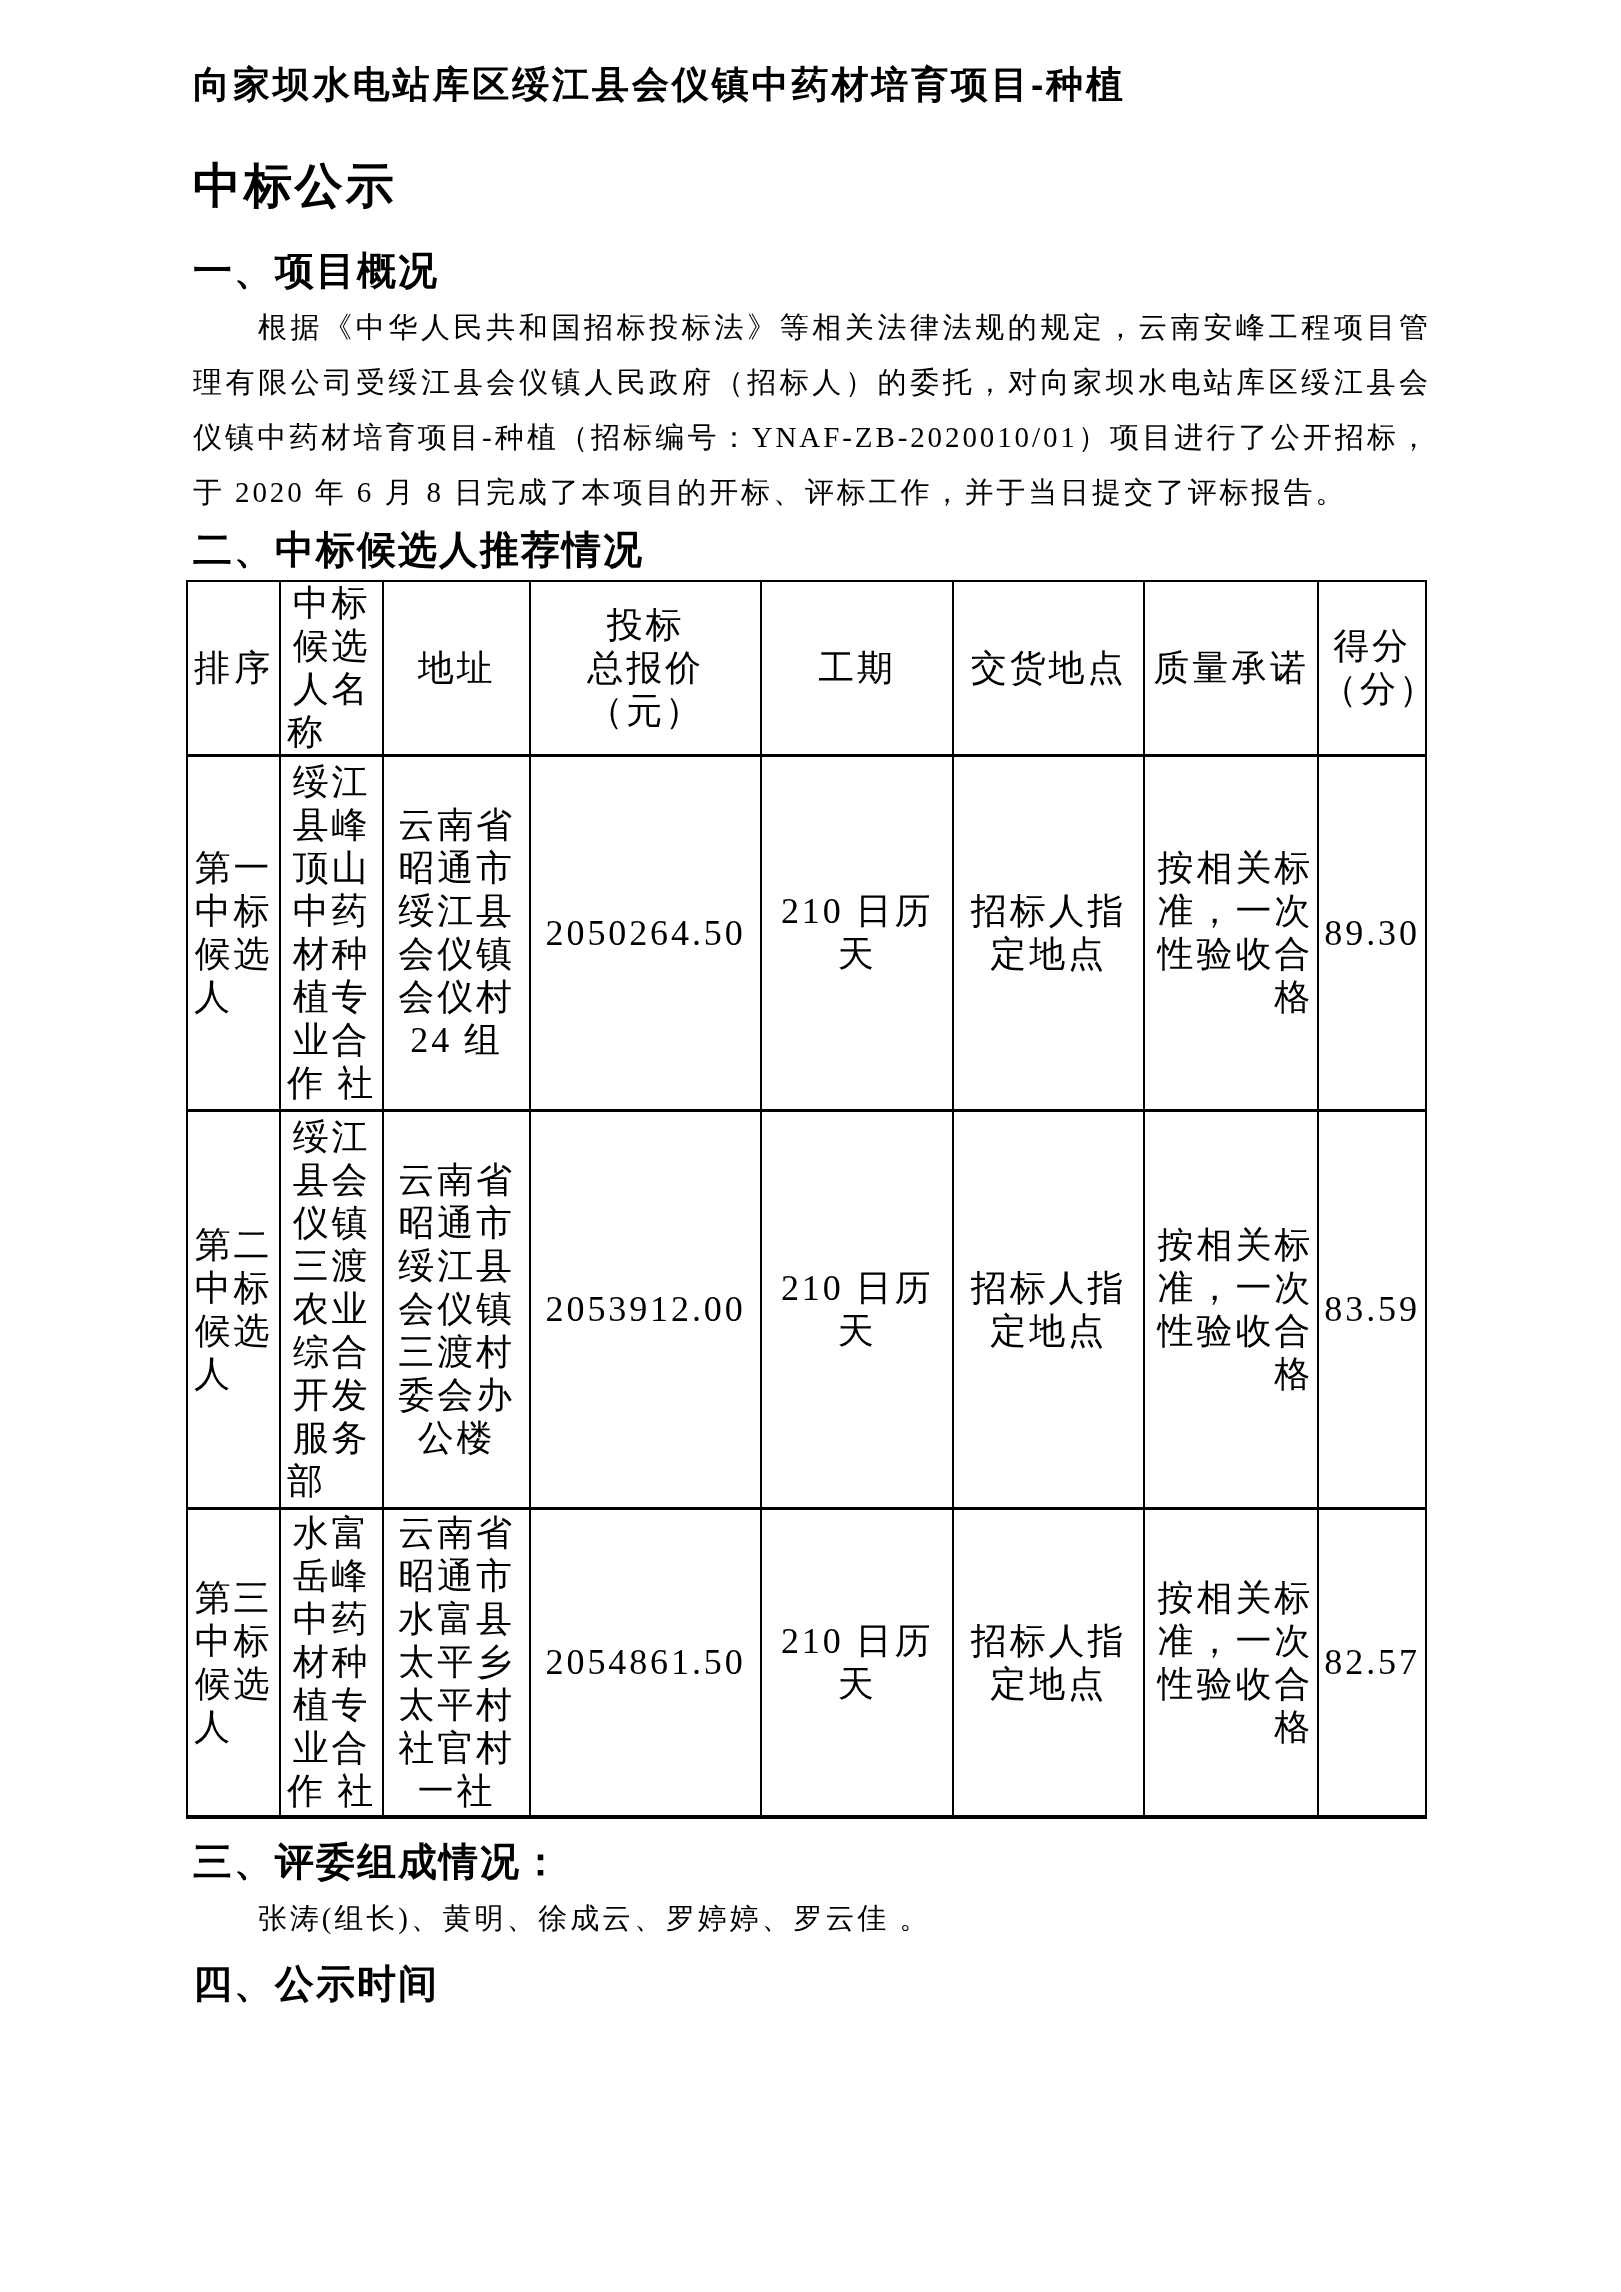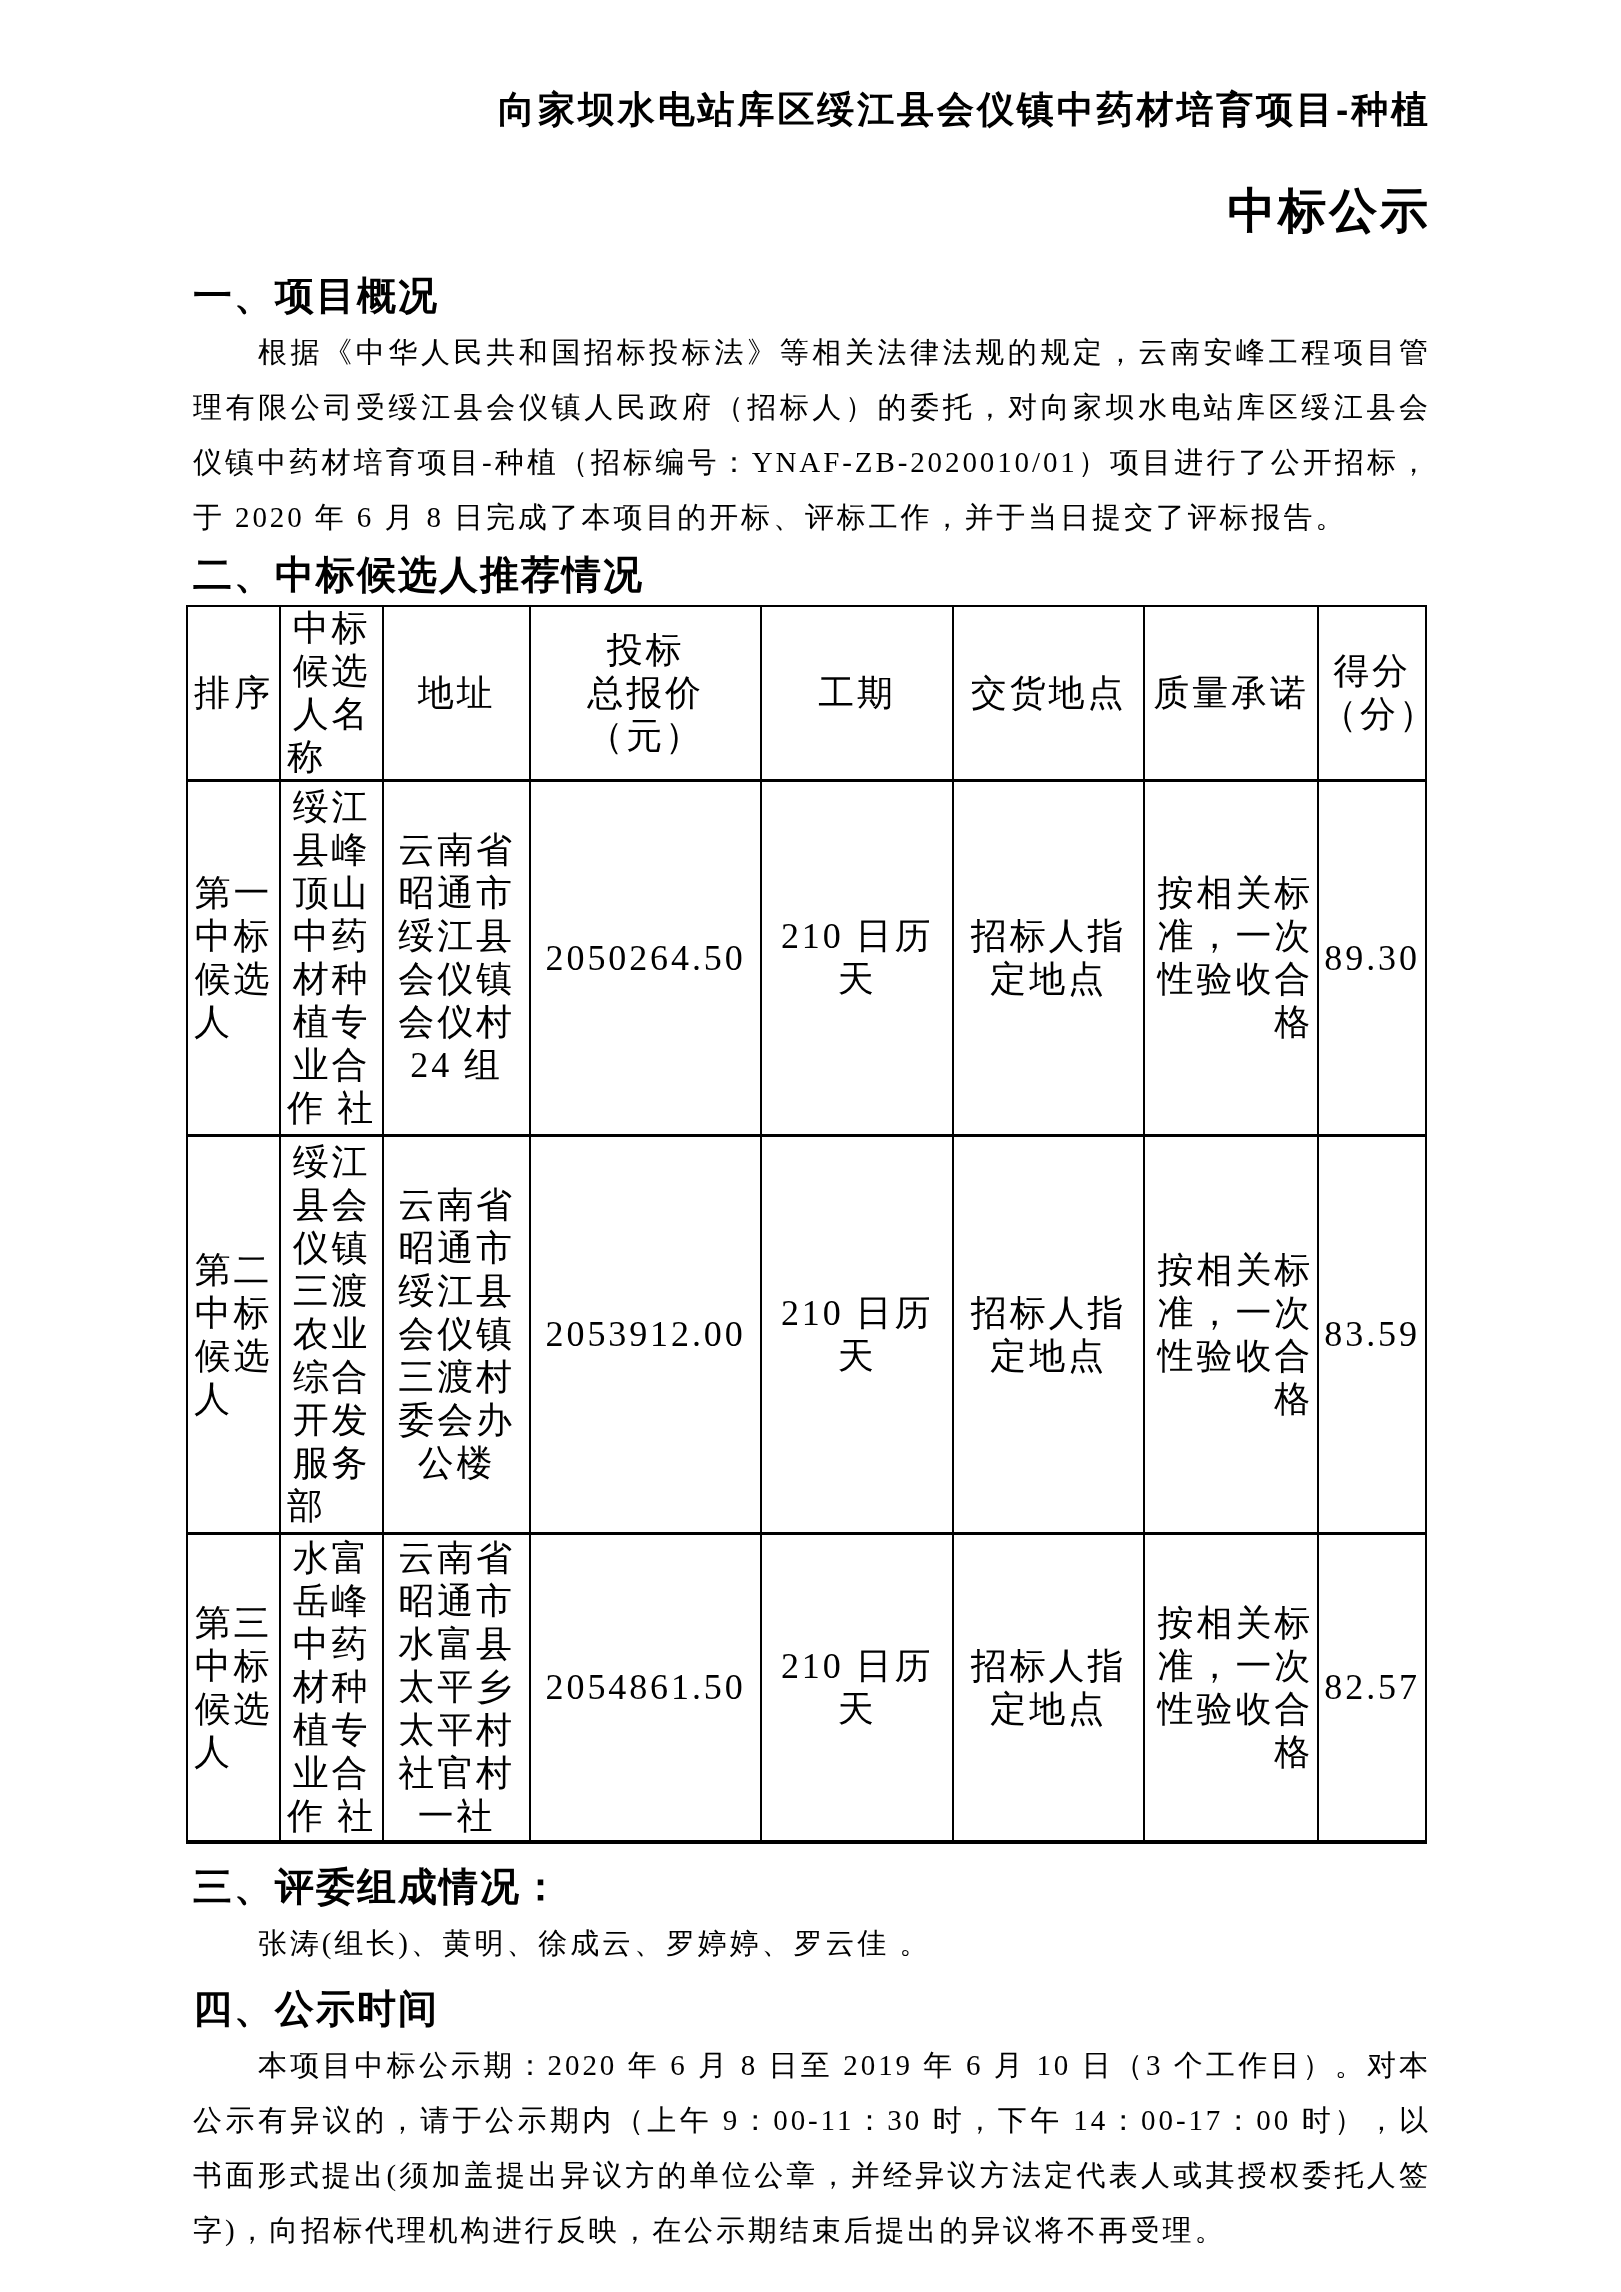--- a/index.html
+++ b/index.html
@@ -12,22 +12,22 @@
     background: #ffffff;
     color: #000;
     font-family: "Liberation Serif", "DejaVu Serif", serif;
     overflow: hidden;
   }
   .content {
     margin-left: 193px;
     width: 1238px;
   }
   .doc-title {
-    padding-top: 84px;
-    text-align: right;
+    padding-top: 59px;
+    text-align: left;
     font-family: "Liberation Sans", "DejaVu Sans", sans-serif;
     font-weight: bold;
   }
   .doc-title .t1 {
     font-size: 37px;
     letter-spacing: 2.9px;
     line-height: 51px;
   }
   .doc-title .t2 {
     margin-top: 51px;
@@ -180,17 +180,16 @@
           <td class="p4">按相关标准，一次性验收合格</td>
           <td class="p2">82.57</td>
         </tr>
       </tbody>
     </table>
 
     <div class="sec-heading h3">三、评委组成情况：</div>
     <div class="members-line">张涛(组长)、黄明、徐成云、罗婷婷、罗云佳 。</div>
 
     <div class="sec-heading h4">四、公示时间</div>
-    <div class="body-par">本项目中标公示期：2020 年 6 月 8 日至 2019 年 6 月 10 日（3 个工作日）。对本公示有异议的，请于公示期内（上午 9：00-11：30 时，下午 14：00-17：00 时），以书面形式提出(须加盖提出异议方的单位公章，并经异议方法定代表人或其授权委托人签字)，向招标代理机构进行反映，在公示期结束后提出的异议将不再受理。</div>
 
   </div>
 </div>
 
 
 </body></html>

